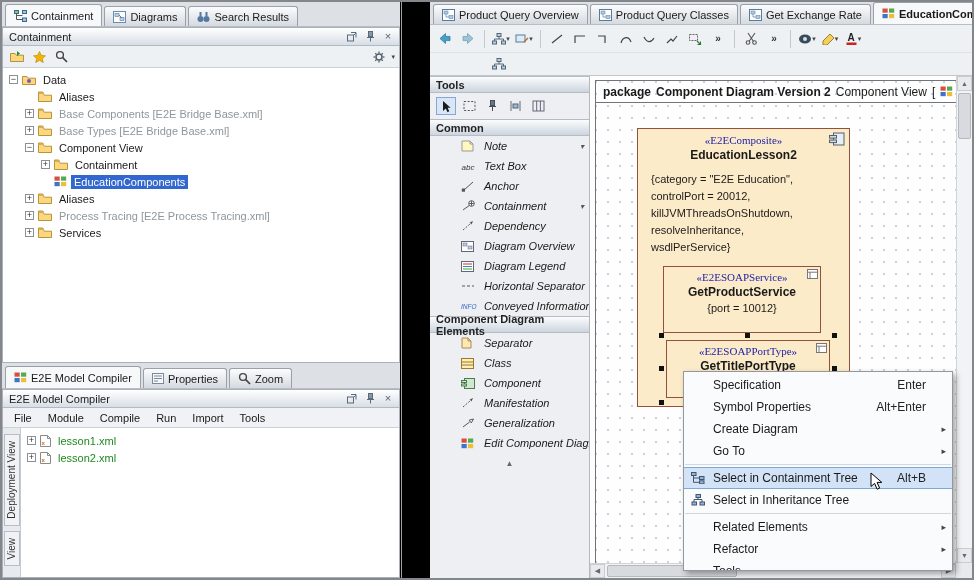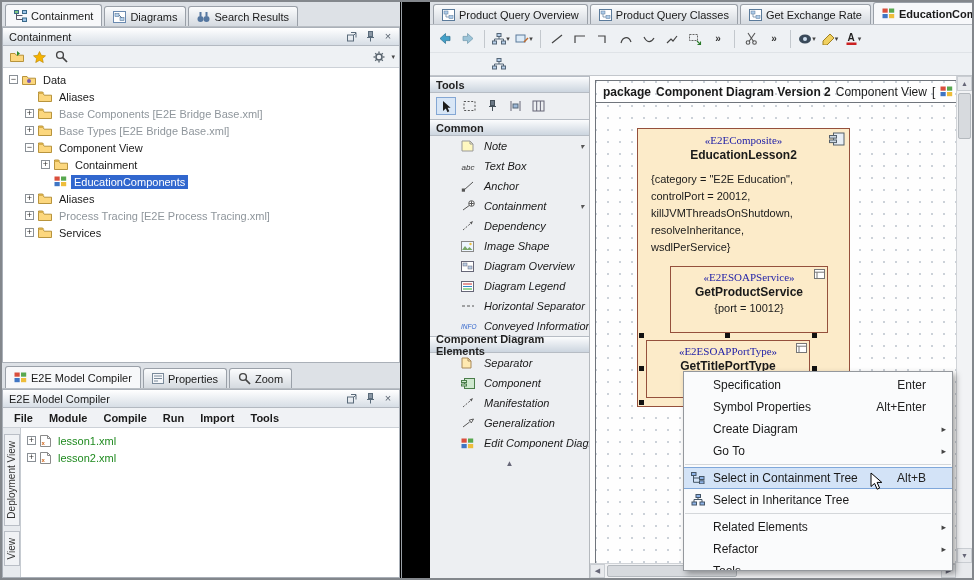--- a/index.html
+++ b/index.html
@@ -47,21 +47,21 @@
             justify-content:center; color:#333; flex:none; }
 .expander.hidden-exp { visibility:hidden; }
 .nicon { display:inline-flex; flex:none; }
 .nlabel { padding:1px 3px; }
 .nlabel.selected { background:#3167ce; color:#fff; }
 .nlabel.dim { color:#8f969c; }
 .nlabel.green { color:#1f8a1f; }
 
 .menubar { height:20px; flex:none; display:flex; align-items:center; gap:2px; padding:0 4px;
            background:#f0f2f5; border-bottom:1px solid #ccd1d7; }
-.menu-top-item { padding:2px 7px;font-weight:bold; }
+.menu-top-item { padding:2px 7px; }
 
 .compiler-body { flex:1; display:flex; min-height:0; background:#fff; }
 .side-tabs { width:18px; background:#e7eaee; border-right:1px solid #c6cbd1;
              display:flex; flex-direction:column; align-items:center; padding-top:6px; gap:5px; }
 .vtab { width:16px; border:1px solid #b9bec6; background:#f0f2f5; display:flex;
         align-items:center; justify-content:center; padding:6px 0; }
 .vtext { writing-mode:vertical-rl; transform:rotate(180deg); font-size:10px; color:#333; }
 .compiler-tree { flex:1; background:#fff; padding-top:4px; }
 
 
@@ -720,30 +720,20 @@
               <svg width="14" height="12">
                 <line x1="2" y1="10" x2="9.5" y2="3.6" stroke="#555" stroke-dasharray="2,1.5"></line>
                 <path d="M12 1l-3.4 1.4 2 2z" fill="#555"></path>
               </svg>
             </span>
             <span class="tb-label">Dependency</span>
           </div>
           <div class="tb-item">
             <span class="tb-icon">
               <svg width="13" height="11">
-                <rect x="0.5" y="0.5" width="12" height="10" fill="#eef6ff" stroke="#888"></rect>
-                <path d="M1 9l3-4 2.5 3 2-2 3 3z" fill="#7aa86a"></path>
-                <circle cx="9.5" cy="3" r="1.2" fill="#f0c040"></circle>
-              </svg>
-            </span>
-            <span class="tb-label">Image Shape</span>
-          </div>
-          <div class="tb-item">
-            <span class="tb-icon">
-              <svg width="13" height="11">
                 <rect x="0.5" y="0.5" width="12" height="10" fill="#fff" stroke="#667"></rect>
                 <rect x="2" y="2" width="4" height="3" fill="#b8cce4" stroke="#667" stroke-width="0.5"></rect>
                 <rect x="7" y="5" width="4" height="3" fill="#b8cce4" stroke="#667" stroke-width="0.5"></rect>
               </svg>
             </span>
             <span class="tb-label">Diagram Overview</span>
           </div>
           <div class="tb-item">
             <span class="tb-icon">
               <svg width="13" height="11">
@@ -776,20 +766,30 @@
             <span>Component Diagram Elements</span>
           </div>
           <div class="tb-item">
             <span class="tb-icon">
               <svg width="11" height="12">
                 <path d="M1 1h6l3 3v7H1z" fill="#ffe9b0" stroke="#a98a5a"></path>
                 <path d="M7 1v3h3" fill="none" stroke="#a98a5a"></path>
               </svg>
             </span>
             <span class="tb-label">Separator</span>
+          </div>
+          <div class="tb-item">
+            <span class="tb-icon">
+              <svg width="13" height="11">
+                <rect x="0.5" y="0.5" width="12" height="10" fill="#ffedb3" stroke="#9a7b2d"></rect>
+                <line x1="0.5" y1="4" x2="12.5" y2="4" stroke="#9a7b2d"></line>
+                <line x1="0.5" y1="7" x2="12.5" y2="7" stroke="#9a7b2d"></line>
+              </svg>
+            </span>
+            <span class="tb-label">Class</span>
           </div>
           <div class="tb-item">
             <span class="tb-icon">
               <svg width="14" height="11">
                 <rect x="3.5" y="0.5" width="10" height="10" fill="#cfe8cf" stroke="#4a7d4a"></rect>
                 <rect x="0.5" y="2.5" width="5" height="2" fill="#cfe8cf" stroke="#4a7d4a"></rect>
                 <rect x="0.5" y="6" width="5" height="2" fill="#cfe8cf" stroke="#4a7d4a"></rect>
               </svg>
             </span>
             <span class="tb-label">Component</span>
@@ -855,32 +855,32 @@
           <div class="shape-name">EducationLesson2</div>
           <div class="tags" id="compositeTags">
               <div class="tagline">{category = "E2E Education",</div>
               <div class="tagline">controlPort = 20012,</div>
               <div class="tagline">killJVMThreadsOnShutdown,</div>
               <div class="tagline">resolveInheritance,</div>
               <div class="tagline">wsdlPerService}</div>
             </div>
         </div>
 
-        <div class="uml-box" style="left:80px; top:190px; width:158px; height:67px;">
+        <div class="uml-box" style="left:73px; top:190px; width:158px; height:67px;">
           <span class="box-badge"><svg width="11" height="10">
                 <rect x="0.5" y="0.5" width="10" height="9" fill="#fff" stroke="#777"></rect>
                 <line x1="0.5" y1="3.2" x2="10.5" y2="3.2" stroke="#777"></line>
                 <line x1="3" y1="3.2" x2="3" y2="9.5" stroke="#777"></line>
               </svg></span>
           <div class="stereo" style="margin-top:4px;">«E2ESOAPService»</div>
           <div class="shape-name">GetProductService</div>
           <div style="margin-top:3px;">{port = 10012}</div>
         </div>
 
-        <div class="uml-box" style="left:56px; top:264px; width:164px; height:58px;">
+        <div class="uml-box" style="left:76px; top:264px; width:164px; height:58px;">
           <span class="box-badge"><svg width="11" height="10">
                 <rect x="0.5" y="0.5" width="10" height="9" fill="#fff" stroke="#777"></rect>
                 <line x1="0.5" y1="3.2" x2="10.5" y2="3.2" stroke="#777"></line>
                 <line x1="3" y1="3.2" x2="3" y2="9.5" stroke="#777"></line>
               </svg></span>
           <div class="stereo" style="margin-top:4px;">«E2ESOAPPortType»</div>
           <div class="shape-name">GetTitlePortType</div>
           <span class="handle" style="left:-8px; top:-8px;"></span>
           <span class="handle" style="left:calc(50% - 3px); top:-8px;"></span>
           <span class="handle" style="right:-8px; top:-8px;"></span>

